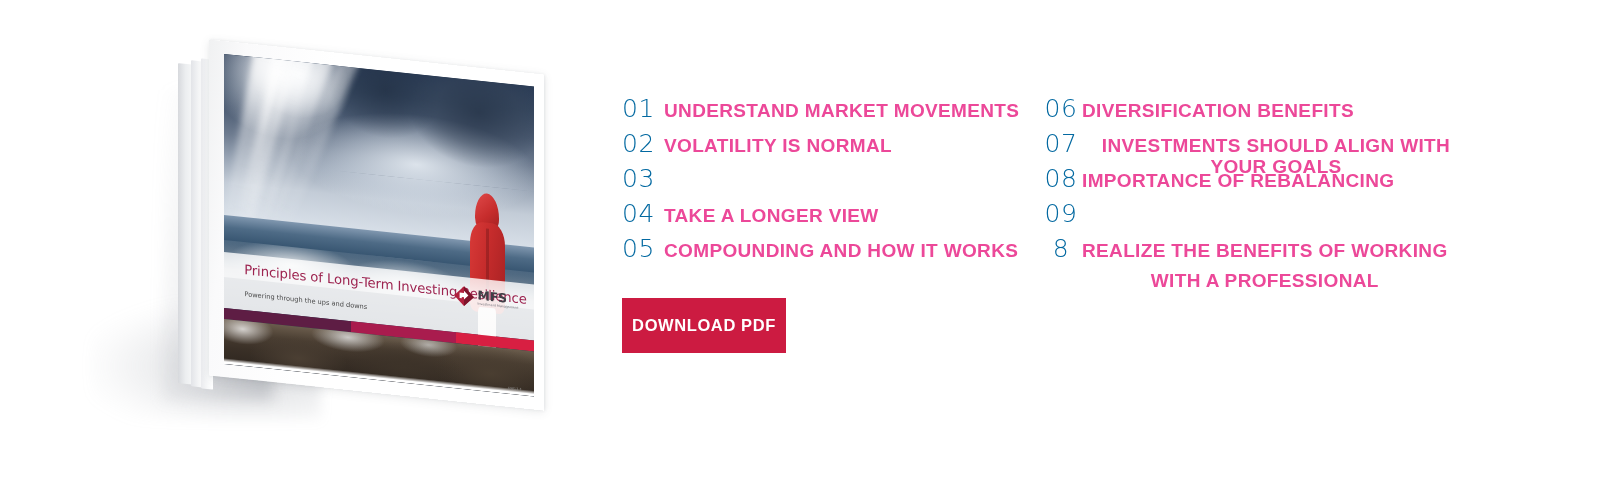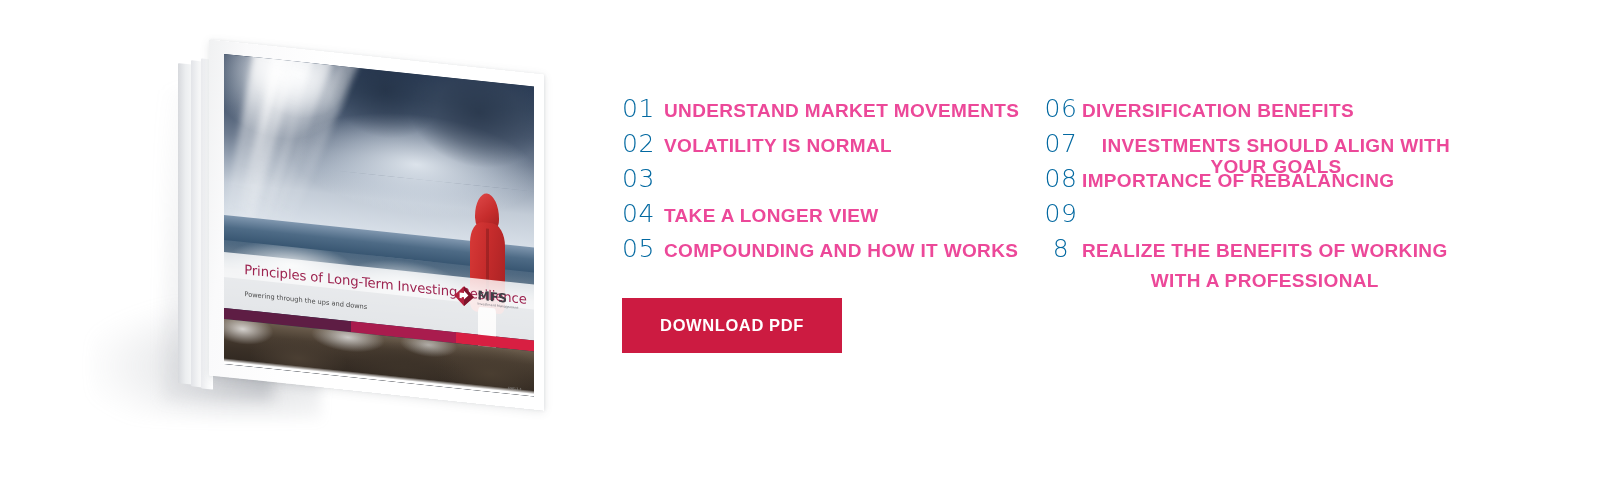--- a/index.html
+++ b/index.html
@@ -260,21 +260,21 @@
     padding-top: 3px;
     text-transform: uppercase;
   }
   .item-label .line2 { display: block; margin-top: 9px; }
 
   
   #download-pdf-button {
     position: absolute;
     left: 622px;
     top: 298px;
-    width: 220px;
+    width: 164px;
     height: 55px;
     background: #cc1b41;
     border: 0;
     padding: 0;
     cursor: pointer;
     display: flex;
     align-items: center;
     justify-content: center;
     font-family: "Liberation Sans", sans-serif;
     font-size: 16.5px;

